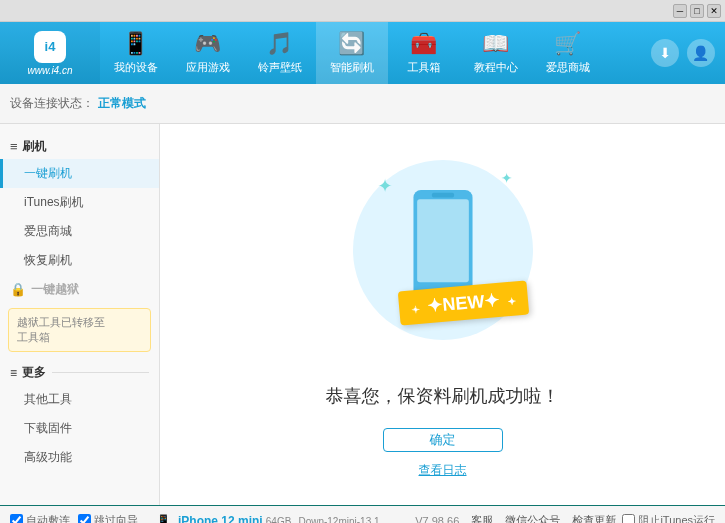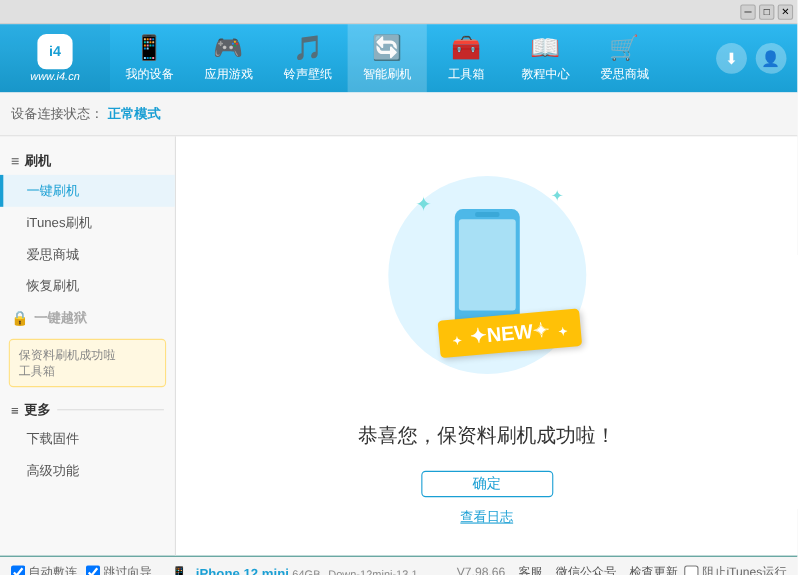--- a/index.html
+++ b/index.html
@@ -304,28 +304,29 @@
     </div>
     <div class="sidebar-item active">一键刷机</div>
     <div class="sidebar-item">iTunes刷机</div>
     <div class="sidebar-item">爱思商城</div>
     <div class="sidebar-item">恢复刷机</div>
 
     <div class="sidebar-section-title" style="color:#aaa;">
       <span style="font-size:13px;margin-right:5px;">🔒</span>
       <span>一键越狱</span>
     </div>
-    <div class="sidebar-warning" style="white-space: pre-line;">保资料刷机成功啦
+    <div class="sidebar-warning" style="white-space: pre-line;">越狱工具已转移至
 工具箱</div>
 
     <div class="sidebar-divider">
       <span style="font-size:12px;margin-right:5px;">≡</span>
       <span>更多</span>
       <div class="divider-line"></div>
     </div>
+    <div class="sidebar-item">其他工具</div>
     <div class="sidebar-item">下载固件</div>
     <div class="sidebar-item">高级功能</div>
   </div>
 
   <div class="center-area">
 
     <div class="phone-container">
       <div class="phone-circle">
         <span class="sparkle-tl">✦</span>
         <span class="sparkle-tr">✦</span>

